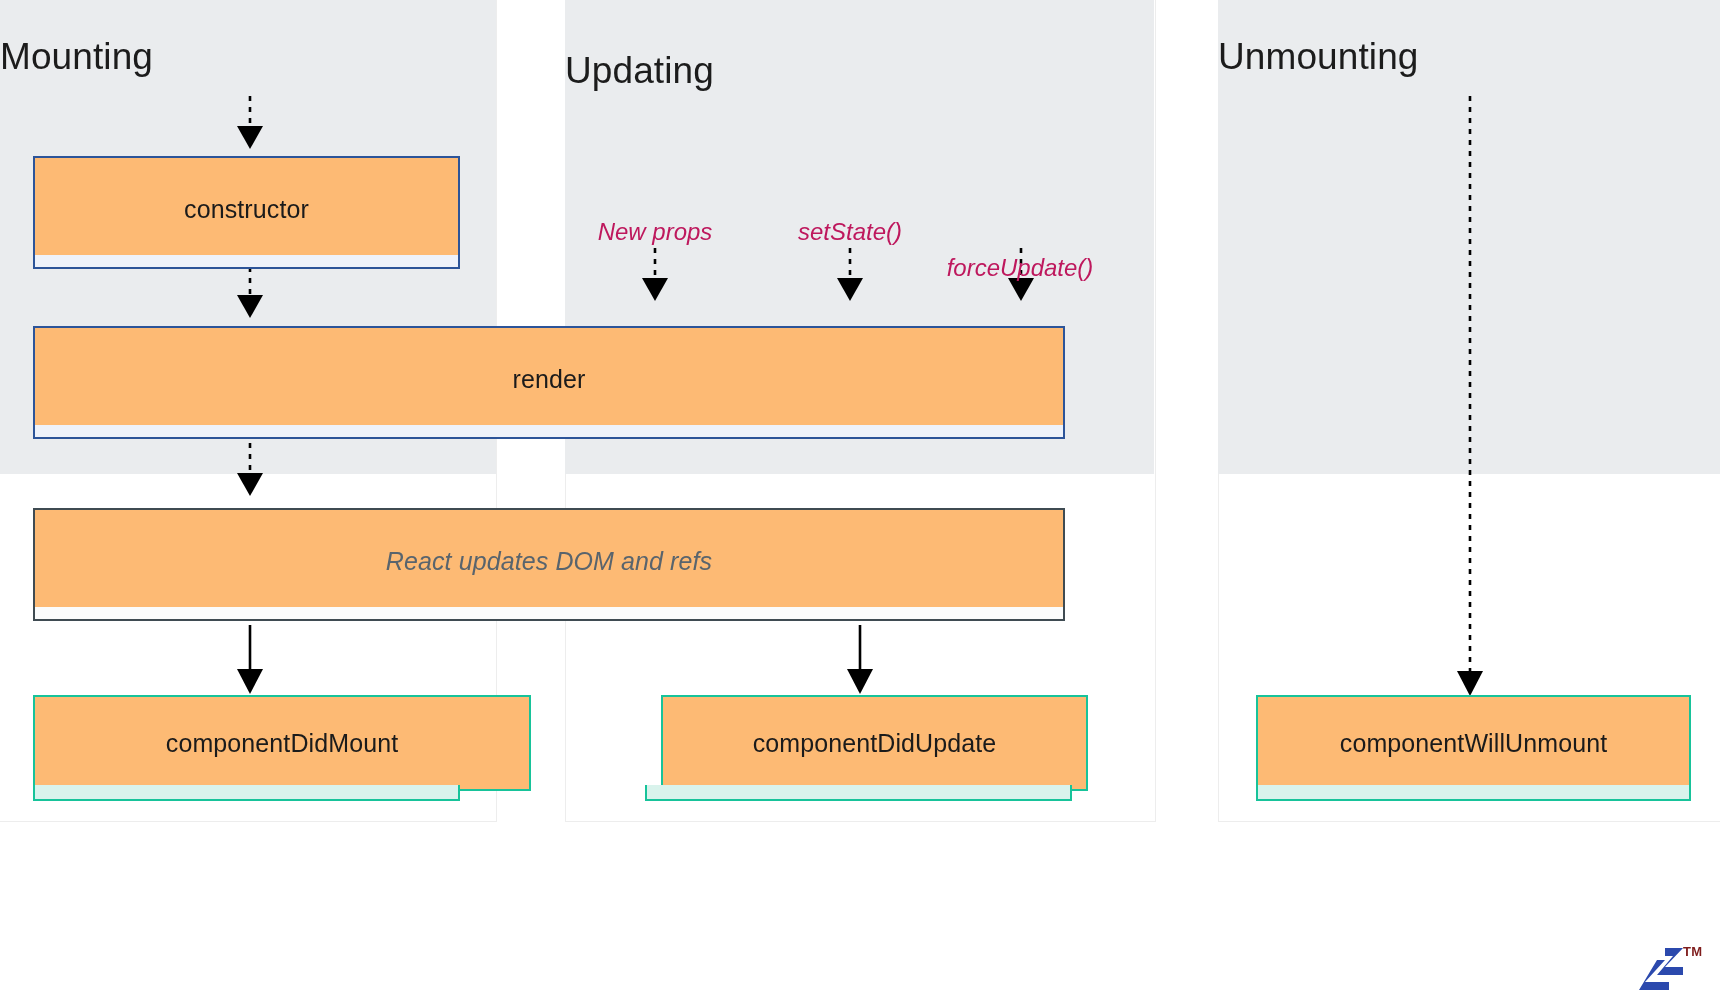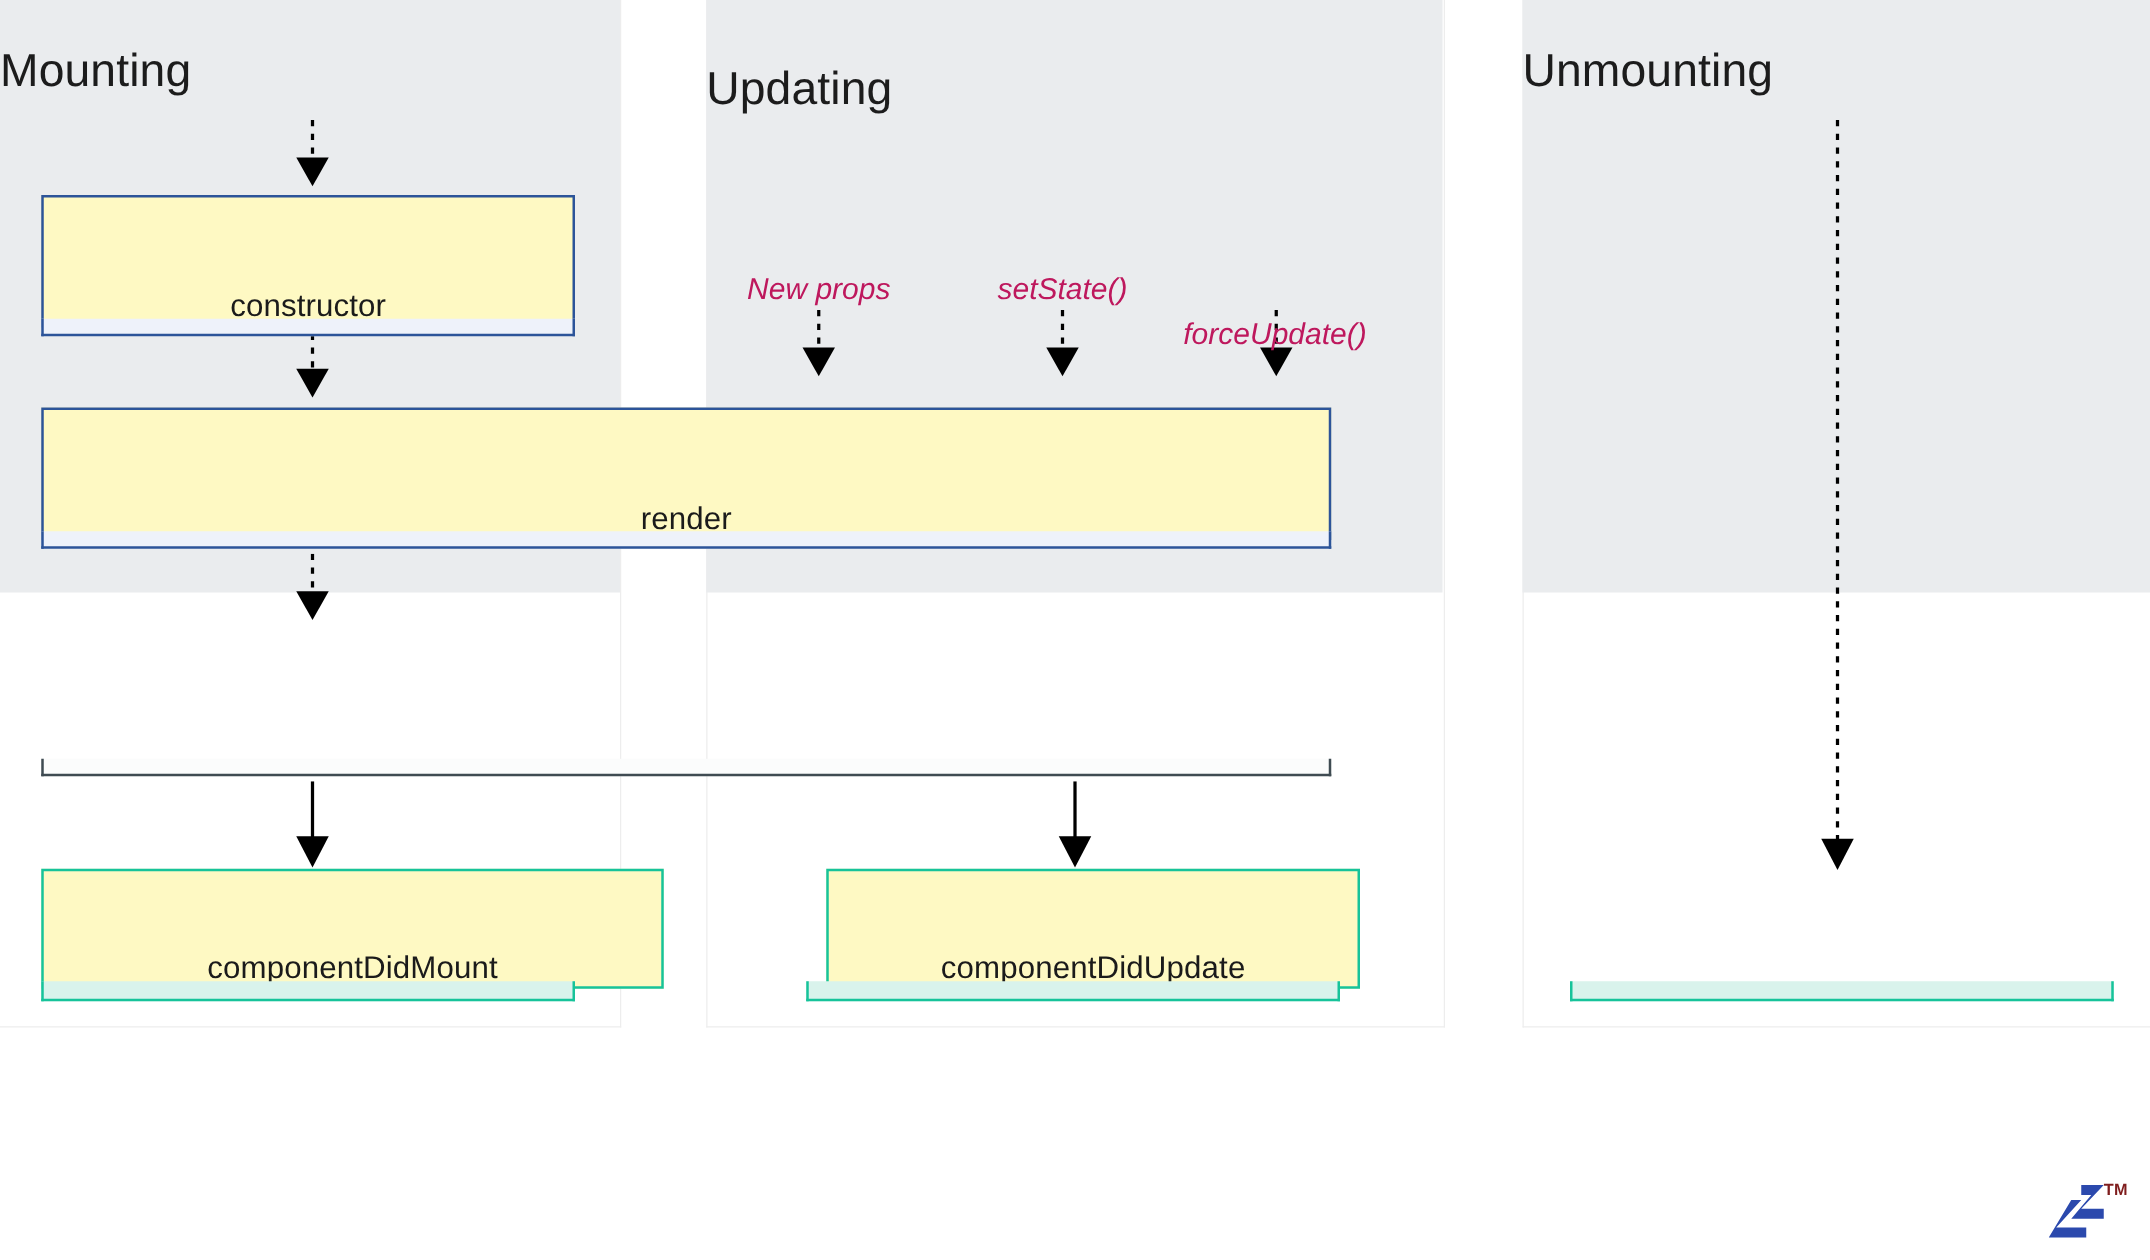--- a/index.html
+++ b/index.html
@@ -54,23 +54,23 @@
     line-height: 1;
   }
   .col-title.t1 { left: 0px;    top: 38px; width: 496px; }
   .col-title.t2 { left: 565px;  top: 52px; width: 589px; }
   .col-title.t3 { left: 1218px; top: 38px; width: 508px; }
 
   
   .lc-box {
     position: absolute;
     box-sizing: border-box;
-    background: #fef9c3;
+    background: #fdba74;
     display: flex;
-    align-items: flex-end;
+    align-items: center;
     justify-content: center;
     font-size: 25px;
     color: #1b1b1b;
     letter-spacing: 0.1px;
     white-space: nowrap;
   }
   .lc-strip {
     position: absolute;
     box-sizing: border-box;
   }
@@ -217,32 +217,38 @@
   <div class="lc-box blue" style="left:33px; top:156px; width:427px; height:106px;">
     <span class="box-label">constructor</span>
   </div>
   <div class="lc-strip blue" style="left:33px; top:255px; width:427px; height:14px;"></div>
 
   <div class="lc-box blue" style="left:33px; top:326px; width:1032px; height:106px;">
     <span class="box-label">render</span>
   </div>
   <div class="lc-strip blue" style="left:33px; top:425px; width:1032px; height:14px;"></div>
 
+  <div class="lc-box dark" style="left:33px; top:508px; width:1032px; height:106px;">
+    <span class="box-label italic-grey">React updates DOM and refs</span>
+  </div>
   <div class="lc-strip dark" style="left:33px; top:607px; width:1032px; height:14px;"></div>
 
   <div class="lc-box green" style="left:33px; top:695px; width:498px; height:96px;">
     <span class="box-label">componentDidMount</span>
   </div>
   <div class="lc-strip green" style="left:33px; top:785px; width:427px; height:16px;"></div>
 
   <div class="lc-box green" style="left:645px; top:695px; width:427px; height:96px;margin-left:16px;">
     <span class="box-label">componentDidUpdate</span>
   </div>
   <div class="lc-strip green" style="left:645px; top:785px; width:427px; height:16px;"></div>
 
+  <div class="lc-box green" style="left:1256px; top:695px; width:435px; height:96px;">
+    <span class="box-label">componentWillUnmount</span>
+  </div>
   <div class="lc-strip green" style="left:1256px; top:785px; width:435px; height:16px;"></div>
 
   <div class="logo-wrap">
     <svg width="46" height="50" viewBox="0 0 46 50">
       <polygon points="26,4 44,4 26,23 44,23 44,31 18,31 34,12 26,12" fill="#2b49ad"></polygon>
       <polygon points="18,16 26,16 6,38 30,38 30,46 0,46" fill="#2b49ad"></polygon>
     </svg>
     <span class="logo-tm">TM</span>
   </div>
 

